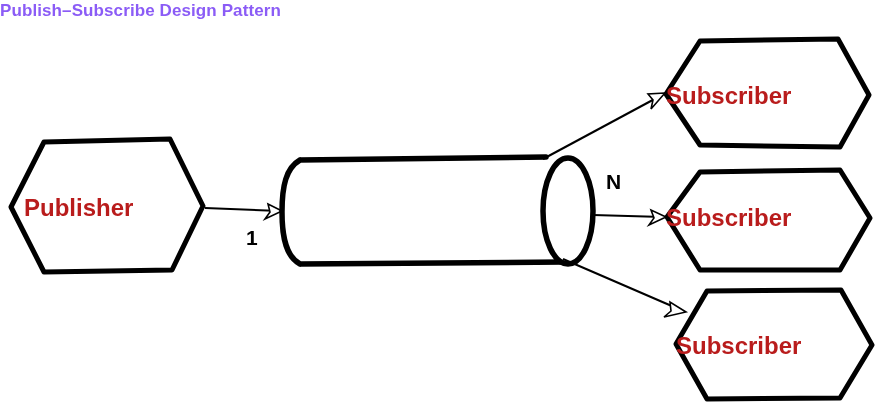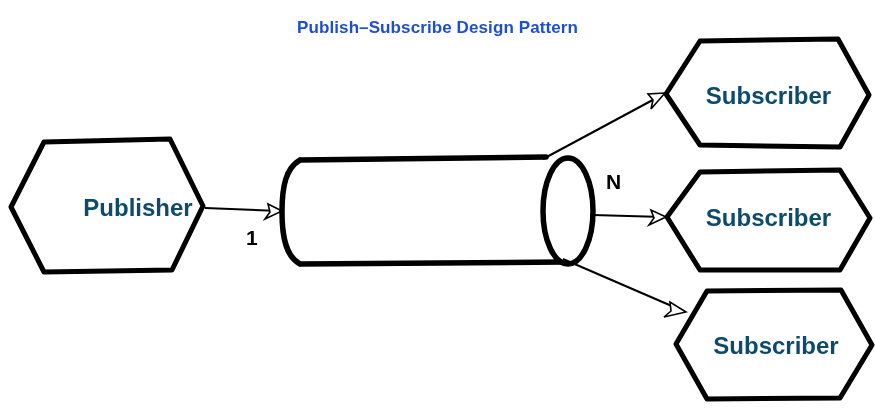--- a/index.html
+++ b/index.html
@@ -53,40 +53,38 @@
   .arrow-head {
     fill: #ffffff;
     stroke: #000000;
     stroke-width: 1.6;
     stroke-linejoin: miter;
   }
   .node-text {
     position: absolute;
     font-family: "Liberation Sans", sans-serif;
     font-weight: bold;
-    color: #0c4a6e;
+    color: #b91c1c;
     white-space: nowrap;
-    text-align: center;
     user-select: none;
   }
   #page-title {
     position: absolute;
     left: 0;
     top: 1px;
     width: 875px;
-    text-align: center;
+    text-align: left;
     font-family: "Liberation Sans", sans-serif;
     font-weight: bold;
     font-size: 17px;
     letter-spacing: 0.1px;
-    color: #1d4ed8;
-    margin-top: 17px;
+    color: #8b5cf6;
   }
   .label-publisher {
-    left: 24px;
+    left: 8px;
     top: 194px;
     width: 196px;
     font-size: 24px;
     padding-left: 16px;
   }
   .label-eventbus {
     left: 282px;
     top: 199px;
     width: 272px;
     font-size: 22px;

